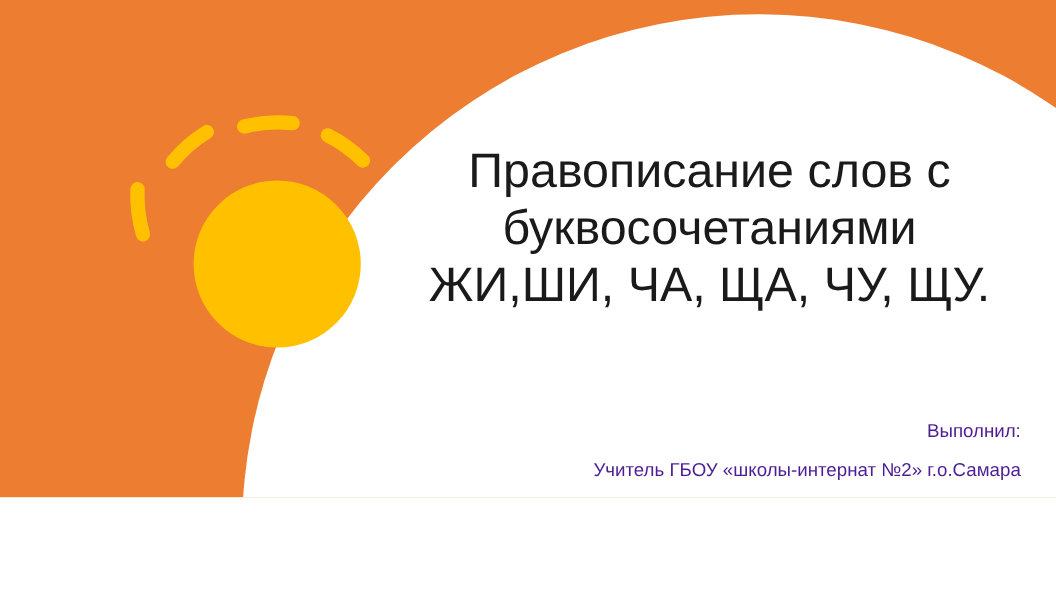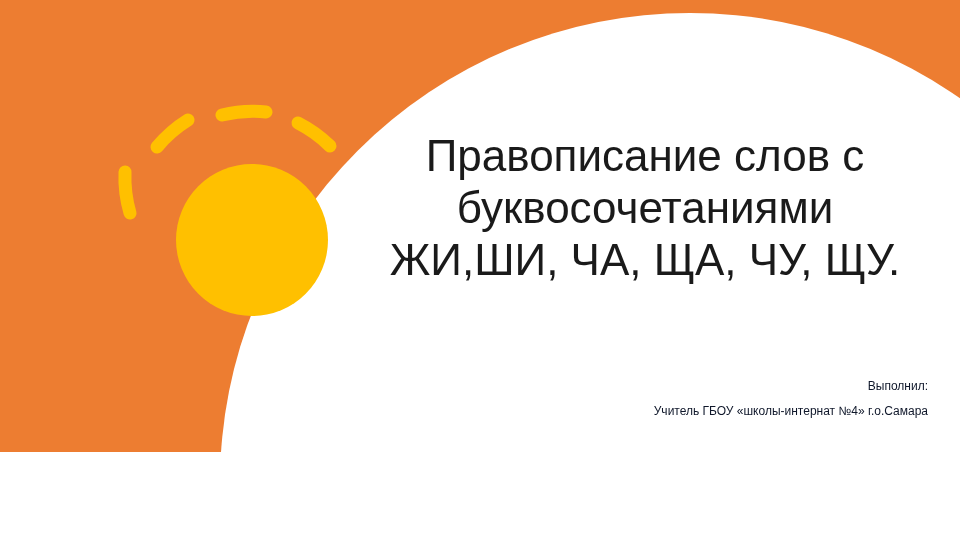--- a/index.html
+++ b/index.html
@@ -50,23 +50,23 @@
   #subtitle-block {
     position:absolute;
     right:32px;
     top:374px;
     width:560px;
     text-align:right;
   }
 
   .subtitle-line {
     font-family:"Liberation Sans", sans-serif;
-    font-size:12px;
+    font-size:17px;
     line-height:2.1;
-    color:#0f172a;
+    color:#4c1d95;
     font-weight:400;
     white-space:nowrap;
   }
 </style>
 </head>
 <body>
 
 <div id="slide">
 
   <svg id="bg-layer" viewBox="0 0 960 540">
@@ -83,16 +83,16 @@
     <circle cx="252" cy="240" r="76" fill="#FFC000"></circle>
   </svg>
 
   <div id="title-block">
     <div id="title-text">Правописание слов с буквосочетаниями
 ЖИ,ШИ, ЧА, ЩА, ЧУ, ЩУ.</div>
   </div>
 
   <div id="subtitle-block">
     <div class="subtitle-line">Выполнил:</div>
-    <div class="subtitle-line">Учитель ГБОУ «школы-интернат №4» г.о.Самара</div>
+    <div class="subtitle-line">Учитель ГБОУ «школы-интернат №2» г.о.Самара</div>
   </div>
 
 </div>
 
 </body></html>

